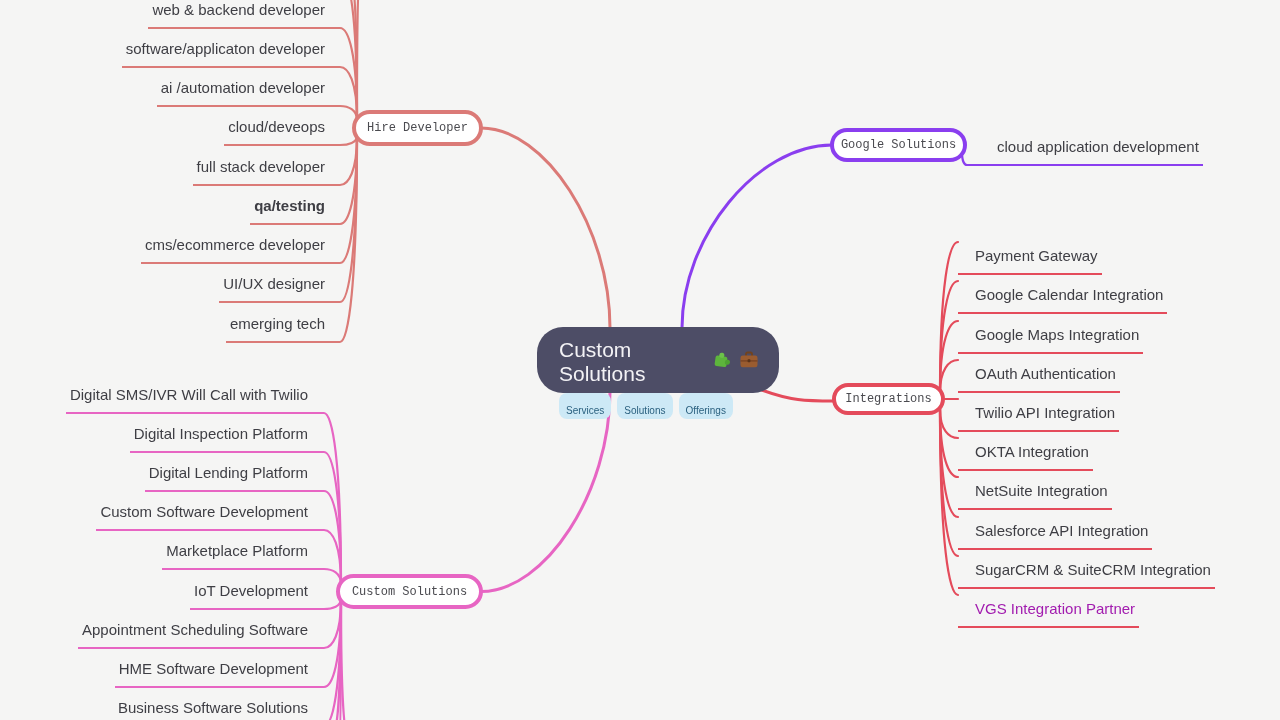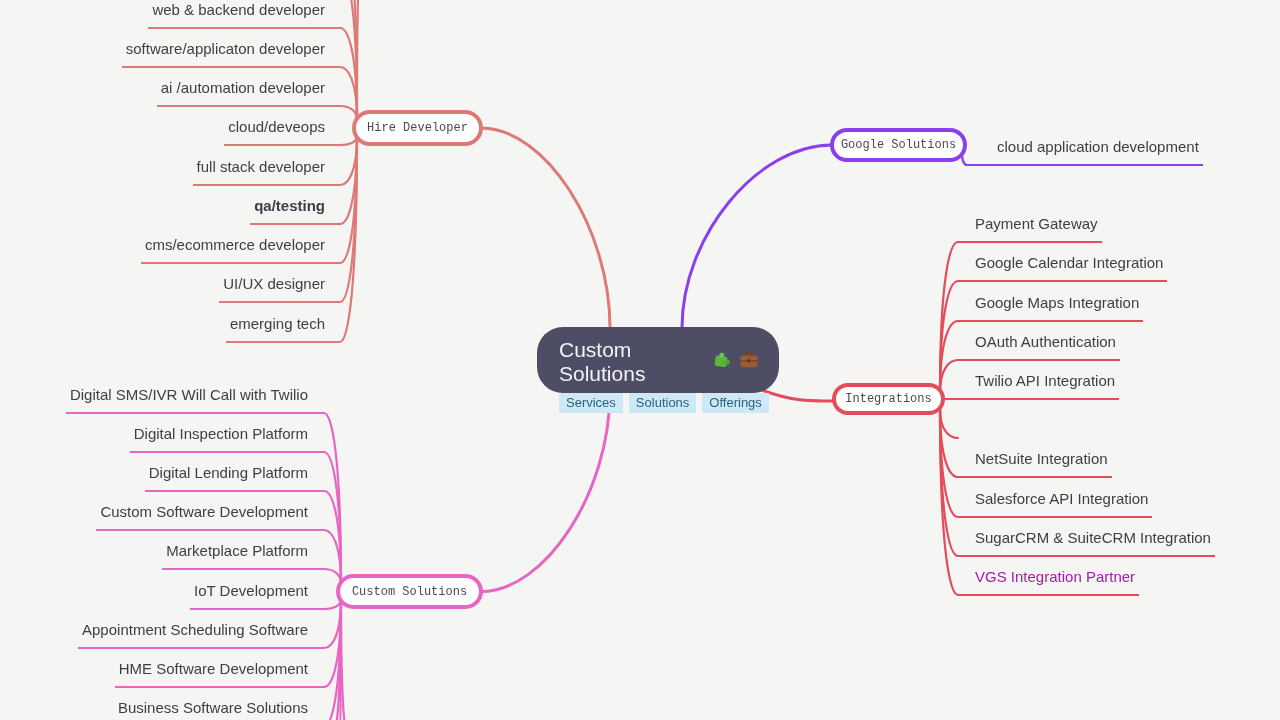--- a/index.html
+++ b/index.html
@@ -2,31 +2,31 @@
 <html><head>
 <meta charset="utf-8">
 <style>
   html,body{margin:0;padding:0;background:#f5f5f4;font-family:"Liberation Sans",sans-serif;}
   #canvas{position:relative;width:1280px;height:720px;overflow:hidden;background:#f5f5f4;}
   #wires{position:absolute;left:0;top:0;z-index:0;}
   .child{position:absolute;z-index:2;box-sizing:border-box;height:29px;line-height:20px;
          border-bottom:2px solid #999;font-size:15px;white-space:nowrap;cursor:pointer;}
   .lb0{right:940px;padding-right:15px;padding-left:4px;text-align:right;}
   .lb3{right:956px;padding-right:16px;padding-left:4px;text-align:right;}
-  .rb2{left:958px;padding-left:17px;padding-right:4px;}
+  .rb2{left:958px;padding-left:17px;padding-right:4px;margin-top:32px;}
   .rb1{left:967px;padding-left:30px;padding-right:4px;}
   .bnode{position:absolute;z-index:2;box-sizing:border-box;background:#fff;border:4px solid #4d7c0f;
          border-radius:18px;display:flex;align-items:center;justify-content:center;
          font-size:12px;cursor:pointer;font-family:Liberation Mono, monospace;}
   .root{position:absolute;z-index:2;box-sizing:border-box;border-radius:26px;
         padding:11px 20px 10px 22px;cursor:pointer;}
   .rtitle{display:flex;align-items:center;gap:5px;font-size:21px;}
   .rtitle .icn{display:inline-block;margin-left:3px;}
   .rtags{display:flex;gap:6px;margin-top:7px;}
-  .rtag{font-size:13px;padding:2px 7px 3px;border-radius:0;}
+  .rtag{font-size:10px;padding:12px 7px 3px;border-radius:8px;}
 </style>
 </head>
 <body style="background: rgb(245, 245, 244);">
 
 <div id="canvas" style="background: rgb(245, 245, 244);">
   <svg id="wires" width="1280" height="720">
       <path d="M 610 328 C 610 228, 545.5 128, 481 128" stroke="#db7a77" fill="none" stroke-width="3" stroke-linecap="round"></path>
       <path d="M 682 328 C 682 236.5, 757 145, 832 145" stroke="#8a3eef" fill="none" stroke-width="3" stroke-linecap="round"></path>
       <path d="M 759 389 C 791 401, 806 401, 834 401" stroke="#e44b5b" fill="none" stroke-width="3" stroke-linecap="round"></path>
       <path d="M 610 392 C 610 491.75, 545.5 591.5, 481 591.5" stroke="#e765c3" fill="none" stroke-width="3" stroke-linecap="round"></path>
@@ -77,20 +77,21 @@
   <div class="child lb0" style="top: 274px; border-bottom-color: rgb(219, 122, 119); color: rgb(62, 62, 68); margin-left: 41px;">UI/UX designer</div>
   <div class="child lb0" style="top: 314px; border-bottom-color: rgb(219, 122, 119); color: rgb(62, 62, 68);">emerging tech</div>
 
   <div class="child rb1" style="top: 137px; border-bottom-color: rgb(138, 62, 239); color: rgb(62, 62, 68);">cloud application development</div>
 
   <div class="child rb2" style="top: 214px; border-bottom-color: rgb(228, 75, 91); color: rgb(62, 62, 68);">Payment Gateway</div>
   <div class="child rb2" style="top: 253px; border-bottom-color: rgb(228, 75, 91); color: rgb(62, 62, 68);">Google Calendar Integration</div>
   <div class="child rb2" style="top: 293px; border-bottom-color: rgb(228, 75, 91); color: rgb(62, 62, 68);">Google Maps Integration</div>
   <div class="child rb2" style="top: 332px; border-bottom-color: rgb(228, 75, 91); color: rgb(62, 62, 68);">OAuth Authentication</div>
   <div class="child rb2" style="top: 371px; border-bottom-color: rgb(228, 75, 91); color: rgb(62, 62, 68);">Twilio API Integration</div>
+  <div class="child rb2" style="top: 410px; border-bottom-color: rgb(228, 75, 91); color: rgb(62, 62, 68);">OKTA Integration</div>
   <div class="child rb2" style="top: 449px; border-bottom-color: rgb(228, 75, 91); color: rgb(62, 62, 68);">NetSuite Integration</div>
   <div class="child rb2" style="top: 489px; border-bottom-color: rgb(228, 75, 91); color: rgb(62, 62, 68);">Salesforce API Integration</div>
   <div class="child rb2" style="top: 528px; border-bottom-color: rgb(228, 75, 91); color: rgb(62, 62, 68);">SugarCRM &amp; SuiteCRM Integration</div>
   <div class="child rb2" style="top: 567px; border-bottom-color: rgb(228, 75, 91); color: #a21caf;">VGS Integration Partner</div>
 
   <div class="child lb3" style="top: 385px; border-bottom-color: rgb(231, 101, 195); color: rgb(62, 62, 68);">Digital SMS/IVR Will Call with Twilio</div>
   <div class="child lb3" style="top: 424px; border-bottom-color: rgb(231, 101, 195); color: rgb(62, 62, 68);">Digital Inspection Platform</div>
   <div class="child lb3" style="top: 463px; border-bottom-color: rgb(231, 101, 195); color: rgb(62, 62, 68);">Digital Lending Platform</div>
   <div class="child lb3" style="top: 502px; border-bottom-color: rgb(231, 101, 195); color: rgb(62, 62, 68);">Custom Software Development</div>
   <div class="child lb3" style="top: 541px; border-bottom-color: rgb(231, 101, 195); color: rgb(62, 62, 68);">Marketplace Platform</div>

